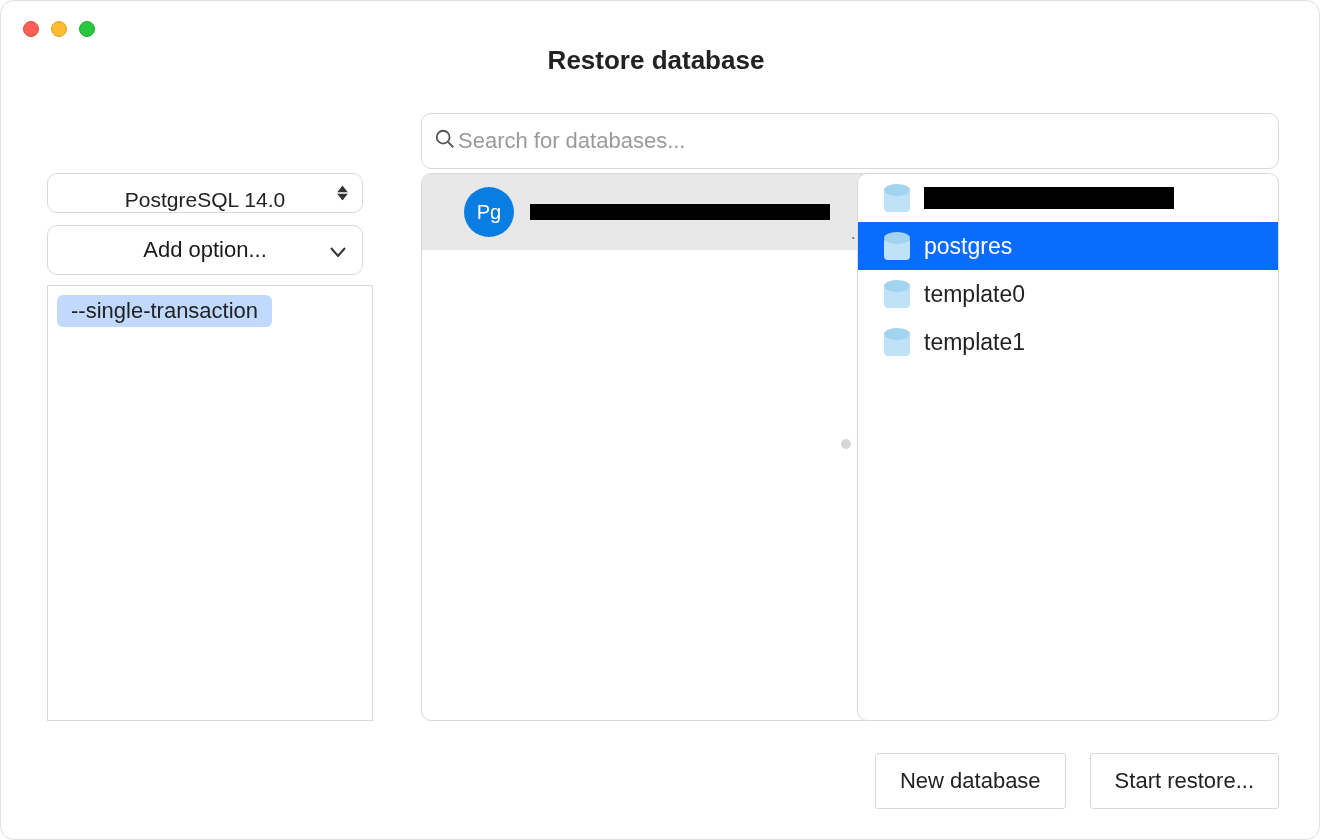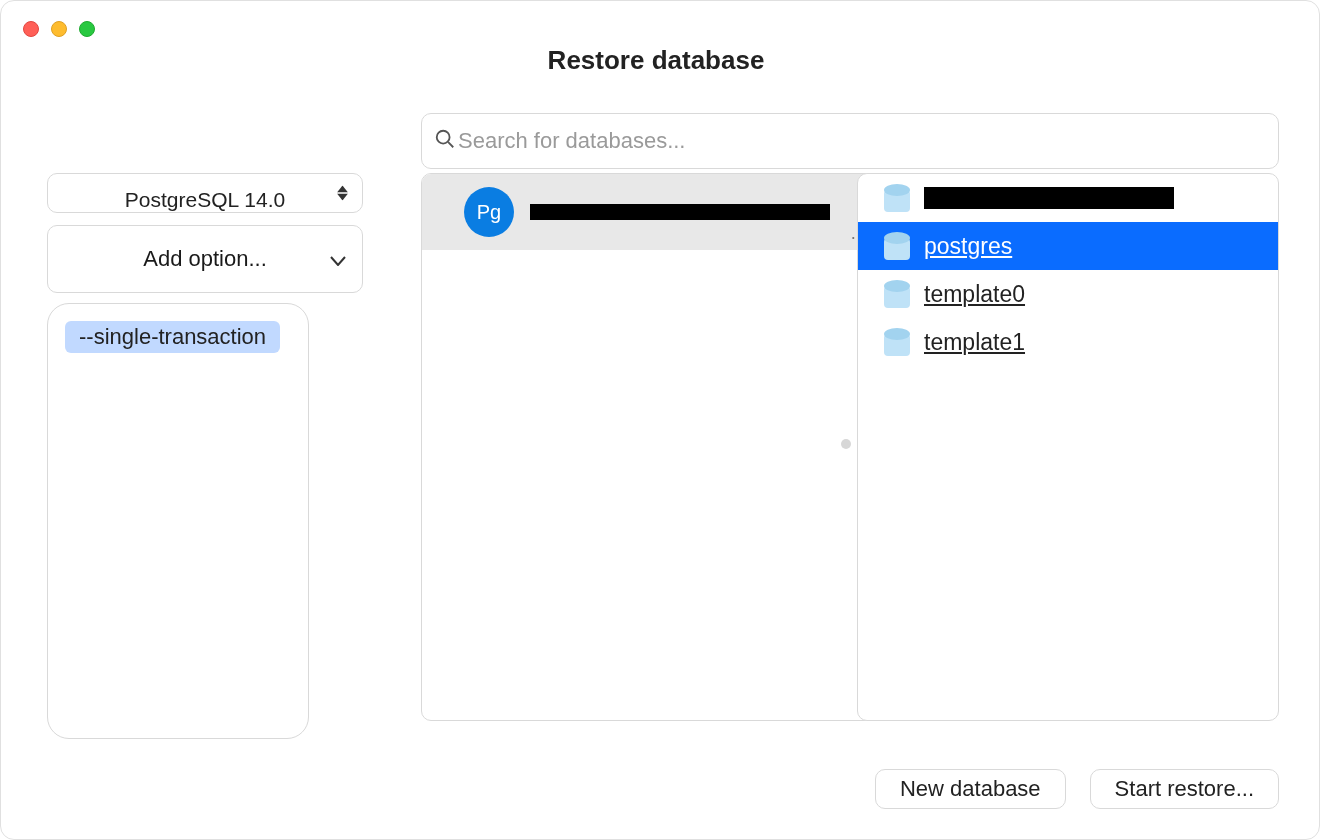--- a/index.html
+++ b/index.html
@@ -97,45 +97,45 @@
     top: 50%;
     transform: translateY(-50%);
     display: flex;
     flex-direction: column;
     gap: 1px;
   }
   .stepper-arrows svg { display:block; }
 
   .option-select {
     width: 316px;
-    height: 68px;
+    height: 50px;
     border: 1px solid #d9d9d9;
     border-radius: 10px;
     background: #fff;
     display: flex;
     align-items: center;
     justify-content: center;
     font-size: 22px;
     position: relative;
     margin-bottom: 10px;
   }
   .chev-down {
     position: absolute;
     right: 16px;
     top: 50%;
     transform: translateY(-50%);
   }
 
   .options-list {
-    width: 262px;
+    width: 326px;
     height: 436px;
     border: 1px solid #d9d9d9;
-    border-radius: 22px;
-    background: #fff;
-    padding: 17px;
+    border-radius: 0;
+    background: #fff;
+    padding: 9px;
   }
   .option-pill {
     display: inline-block;
     background: #c1d9ff;
     border-radius: 6px;
     padding: 3px 14px;
     font-size: 22px;
     color: #222;
   }
 
@@ -232,21 +232,20 @@
     overflow: hidden;
   }
   .db-row {
     height: 48px;
     display: flex;
     align-items: center;
     padding-left: 26px;
     gap: 14px;
     font-size: 23px;
     color: #222;
-    text-decoration: underline;
   }
   .db-row.selected {
     background: #0a6cff;
     color: #fff;
   }
   .db-icon {
     width: 26px; height: 28px;
     position: relative;
   }
   .db-icon .cyl {
@@ -269,24 +268,24 @@
 
   
   .footer {
     position: absolute;
     bottom: 30px;
     right: 40px;
     display: flex;
     gap: 24px;
   }
   .btn {
-    height: 40px;
+    height: 56px;
     padding: 0 24px;
     border: 1px solid #d9d9d9;
-    border-radius: 10px;
+    border-radius: 3px;
     background: #fff;
     font-size: 22px;
     color: #222;
     display: flex;
     align-items: center;
     cursor: default;
   }
 </style>
 </head>
 <body>

